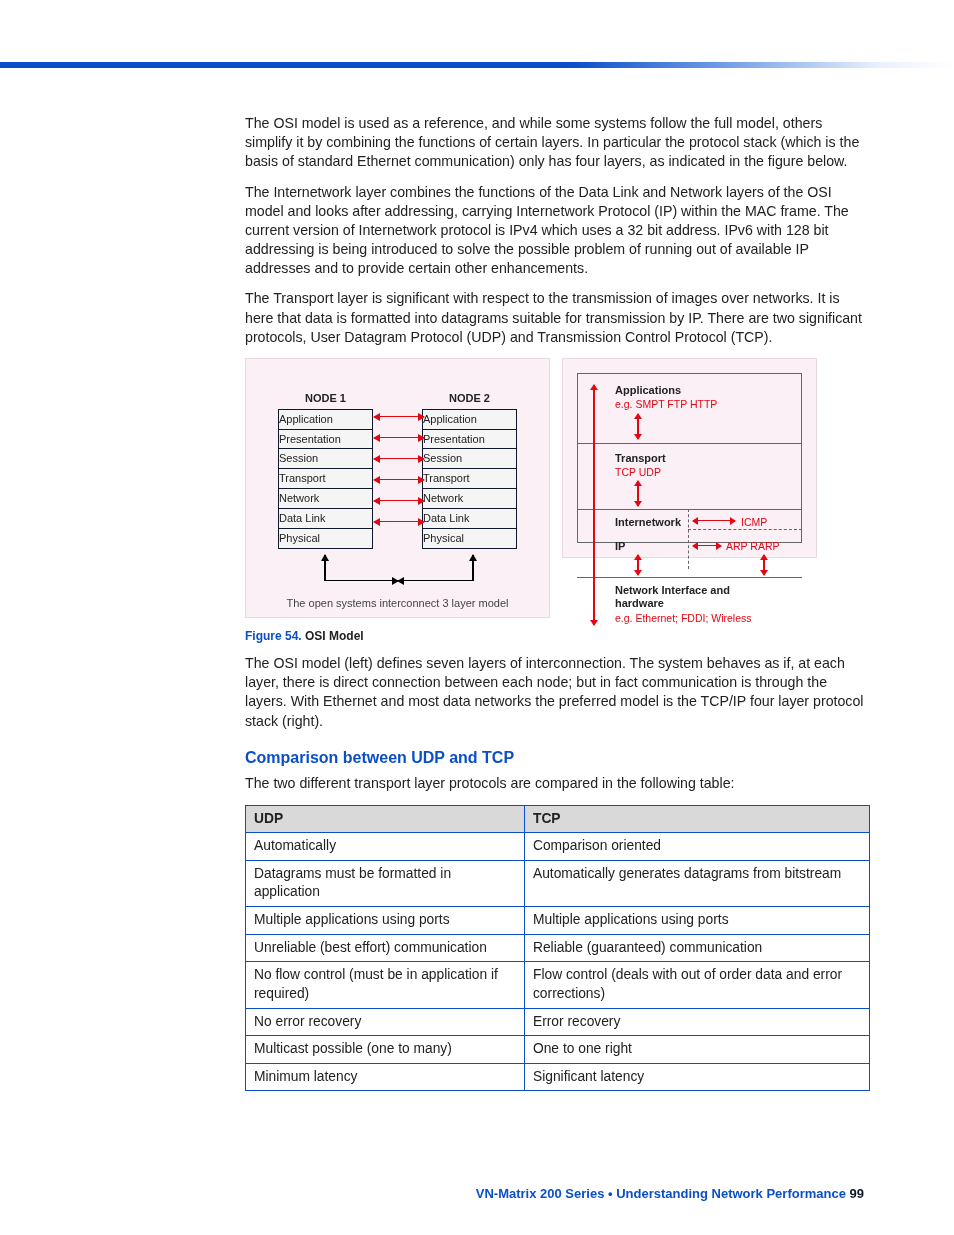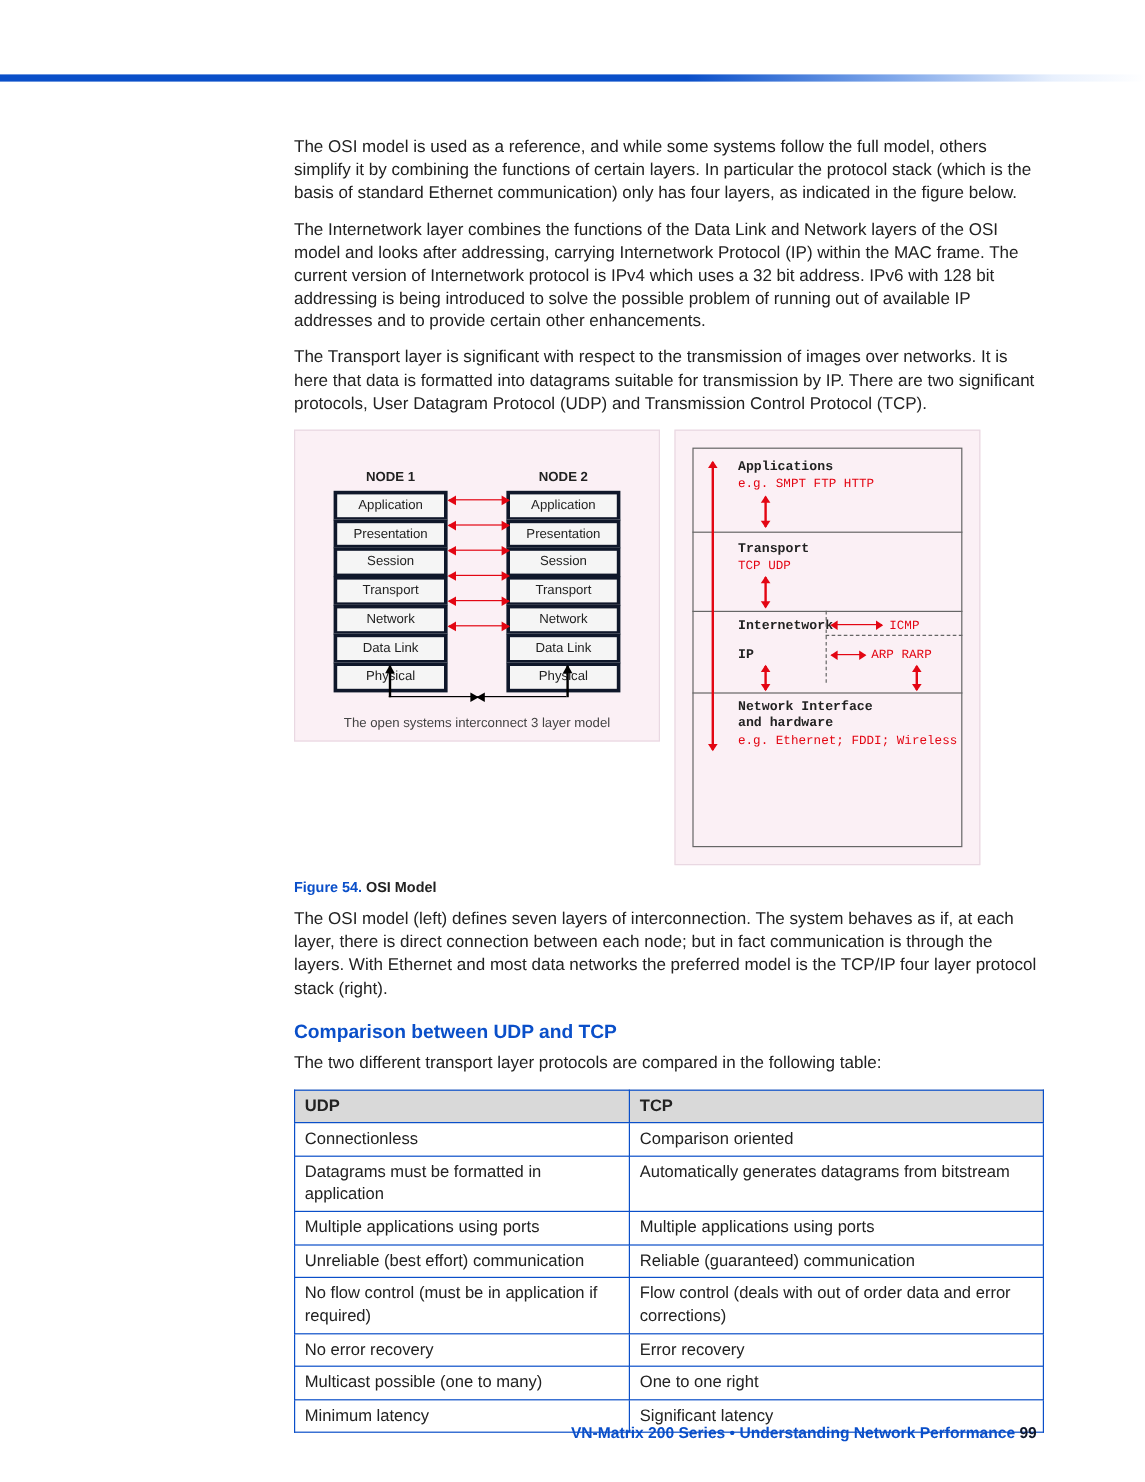--- a/index.html
+++ b/index.html
@@ -4,25 +4,25 @@
 <style>
   * { box-sizing: border-box; margin: 0; padding: 0; }
   html, body { width: 954px; font-family: "Segoe UI", "Helvetica Neue", Arial, sans-serif; color: #222; background:#fff; }
   .page { width: 954px; height: 1235px; position: relative; padding: 60px 90px 40px 90px; }
   .topbar { position:absolute; top:62px; left:0; right:0; height:6px; background: linear-gradient(to right, #0a4fc9 0%, #0a4fc9 60%, #7fa7ea 78%, #e8f0fd 92%, #fff 100%); }
   .content { margin-left:155px; margin-top:54px; width: 625px; font-size:14.2px; line-height:1.35; }
   .content p { margin-bottom:11px; }
   .figure-row { display:flex; gap:12px; margin-top:4px; margin-bottom:10px; }
   .fig-box { background:#fbf0f5; border:1px solid #e9d8e2; position:relative; }
   .fig-left { width:305px; height:260px; }
-  .fig-right { width:255px; height:363px;font-family:Liberation Mono, monospace; }
+  .fig-right { width:255px; height:200px; }
   
   .osi-col { position:absolute; width:95px; display:flex; flex-direction:column; }
   .osi-col .hdr { font-size:11px; font-weight:bold; text-align:center; margin-bottom:3px; }
-  .osi-cell { border:3px solid #0f172a; background:#f5f5f5; font-size:11px; text-align:center; padding:2px 0; margin-bottom:-1px; }
+  .osi-cell { border:1px solid #0f172a; background:#f5f5f5; font-size:11px; text-align:left; padding:2px 0; margin-bottom:-1px; }
   .osi-col1 { left:32px; top:32px; }
   .osi-col2 { right:32px; top:32px; }
   .caption-left { position:absolute; bottom:6px; left:0; right:0; text-align:center; font-size:11px; color:#444; }
   .red-arrow { position:absolute; height:1.5px; background:#e30613; }
   .red-arrow::before, .red-arrow::after { content:""; position:absolute; top:-3px; width:0;height:0;border-top:4px solid transparent;border-bottom:4px solid transparent; }
   .red-arrow::before { left:-1px; border-right:7px solid #e30613; }
   .red-arrow::after { right:-1px; border-left:7px solid #e30613; }
   .black-arrow-v { position:absolute; width:1.5px; background:#000; }
   .black-arrow-v::before { content:""; position:absolute; top:-1px; left:-3px; width:0;height:0;border-left:4px solid transparent;border-right:4px solid transparent;border-bottom:7px solid #000; }
   .black-arrow-h { position:absolute; height:1.5px; background:#000; }
@@ -139,21 +139,21 @@
 
     <table class="cmp">
       <thead>
         <tr>
           <th>UDP</th>
           <th>TCP</th>
         </tr>
       </thead>
       <tbody>
         <tr>
-            <td>Connectionless</td>
+            <td>Automatically</td>
             <td>Comparison oriented</td>
           </tr>
         <tr>
             <td>Datagrams must be formatted in application</td>
             <td>Automatically generates datagrams from bitstream</td>
           </tr>
         <tr>
             <td>Multiple applications using ports</td>
             <td>Multiple applications using ports</td>
           </tr>

